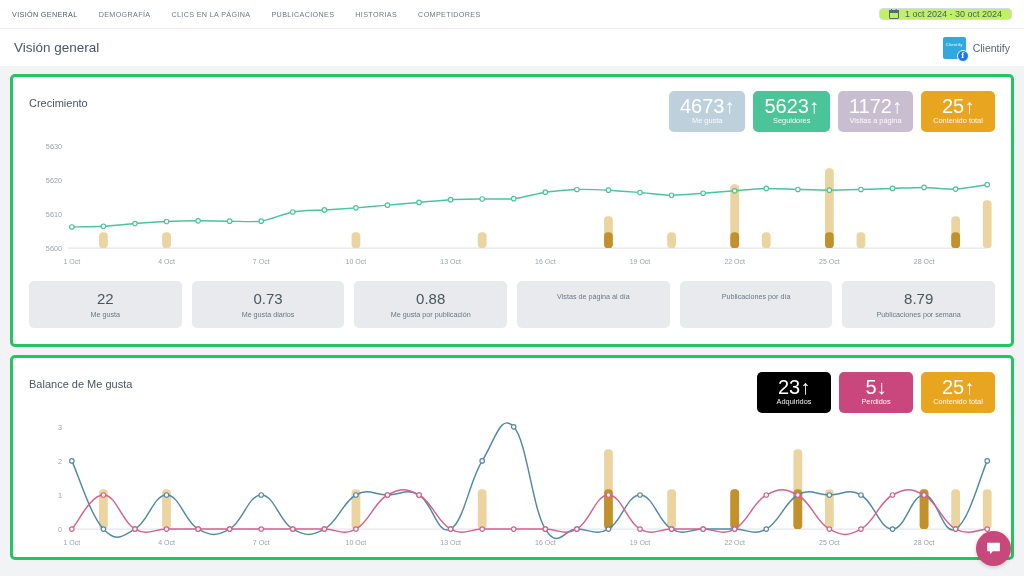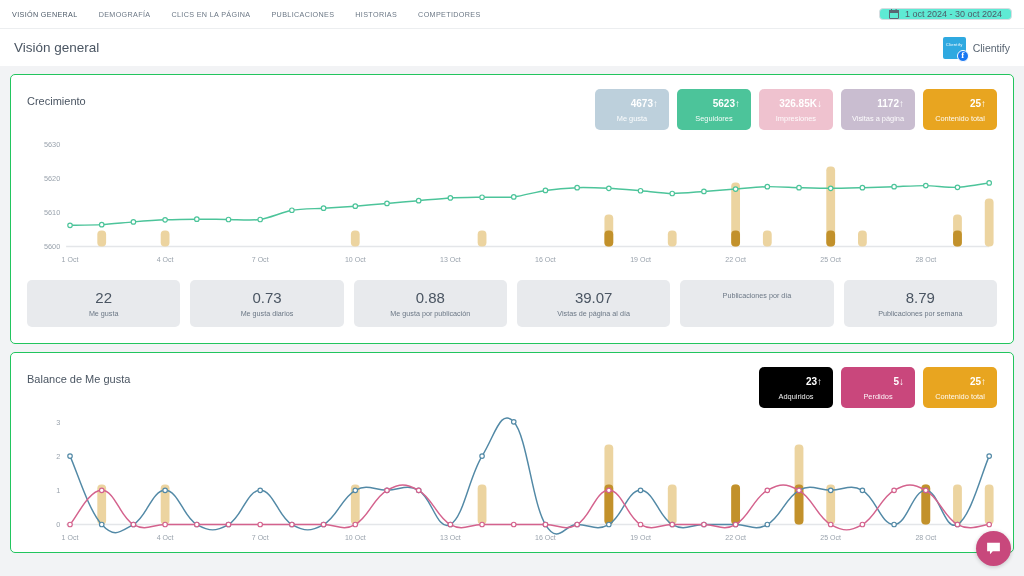--- a/index.html
+++ b/index.html
@@ -19,21 +19,21 @@
   }
   .navlink {
     font-size: 7.2px; letter-spacing: .35px;
     color: #6b7785; white-space: nowrap; cursor: pointer;
   }
   .navlink.active { color: #4d5a68; }
   .spacer { flex: 1 1 auto; }
   .datepicker {
     display: flex; align-items: center; gap: 6px;
     border: 1px solid #d8dce1; border-radius: 4px;
-    background: #5eead4; padding: 0 9px;
+    background: #bef264; padding: 0 9px;
     font-size: 9px; color: #4d5a68; cursor: pointer; margin-left: 8px;
   }
   .cal-ico { width: 10px; height: 10px; position: relative; flex: none; }
   .cal-ico i {
     position: absolute; left: 0; top: 1.5px; width: 10px; height: 8.5px;
     border: 1.2px solid #5a6673; border-radius: 1px; display: block;
   }
   .cal-ico i::before {
     content: ""; position: absolute; left: -1.2px; top: -1.2px;
     width: 10px; height: 2.2px; background: #5a6673;
@@ -66,36 +66,36 @@
     background: #1877f2; border: 1.5px solid #fff;
     color: #fff; font-size: 9px; font-weight: bold;
     font-family: "Liberation Serif", serif;
     display: flex; align-items: center; justify-content: center;
     line-height: 1;
   }
   .brand-name { font-size: 10.5px; color: #5a6673; }
 
   
   .panel {
-    background: #fff; border: 1px solid #22c55e; border-radius: 5px;
+    background: #fff; border: 3px solid #22c55e; border-radius: 5px;
     margin: 8px 10px 0 10px; position: relative;
   }
   .panel-head {
     display: flex; align-items: flex-start;
     padding: 14px 16px 0 16px; min-height: 30px;
   }
   .panel-title { font-size: 11px; color: #4a5562; padding-top: 6px; }
   .badges { margin-left: auto; display: flex; gap: 8px; }
   .badge {
     border-radius: 5px; padding: 6px 11px 7px 11px;
     min-width: 74px; text-align: center; color: #fff; cursor: pointer;
   }
   .badge .val {
-    font-size: 10px; line-height: 18px; font-weight: 700;
-    display: block; white-space: nowrap; text-align: right;
+    font-size: 20px; line-height: 18px; font-weight: 400;
+    display: block; white-space: nowrap;
   }
   .badge .lbl { font-size: 7.4px; display: block; margin-top: 1px; opacity: .95; }
 
   
   .chart-wrap { position: relative; padding: 8px 16px 4px 16px; }
   .chart-svg { display: block; width: 100%; }
 
   
   .statrow {
     display: flex; gap: 10px; padding: 6px 16px 16px 16px;
@@ -151,24 +151,20 @@
   <div class="panel-head">
     <div class="panel-title">Crecimiento</div>
     <div class="badges">
       <div class="badge" style="background: rgb(189, 208, 220);">
         <span class="val"><span>4673</span><span>↑</span></span>
         <span class="lbl">Me gusta</span>
       </div>
       <div class="badge" style="background: rgb(76, 196, 154);">
         <span class="val"><span>5623</span><span>↑</span></span>
         <span class="lbl">Seguidores</span>
-      </div>
-      <div class="badge" style="background: rgb(239, 194, 207);">
-        <span class="val"><span>326.85K</span><span>↓</span></span>
-        <span class="lbl">Impresiones</span>
       </div>
       <div class="badge" style="background: rgb(201, 189, 208);">
         <span class="val"><span>1172</span><span>↑</span></span>
         <span class="lbl">Visitas a página</span>
       </div>
       <div class="badge" style="background: rgb(232, 165, 32);">
         <span class="val"><span>25</span><span>↑</span></span>
         <span class="lbl">Contenido total</span>
       </div>
     </div>
@@ -248,21 +244,20 @@
     </div>
     <div class="statcard">
       <div class="v">0.73</div>
       <div class="l">Me gusta diarios</div>
     </div>
     <div class="statcard">
       <div class="v">0.88</div>
       <div class="l">Me gusta por publicación</div>
     </div>
     <div class="statcard">
-      <div class="v">39.07</div>
       <div class="l">Vistas de página al día</div>
     </div>
     <div class="statcard">
       <div class="l">Publicaciones por día</div>
     </div>
     <div class="statcard">
       <div class="v">8.79</div>
       <div class="l">Publicaciones por semana</div>
     </div>
   </div>

